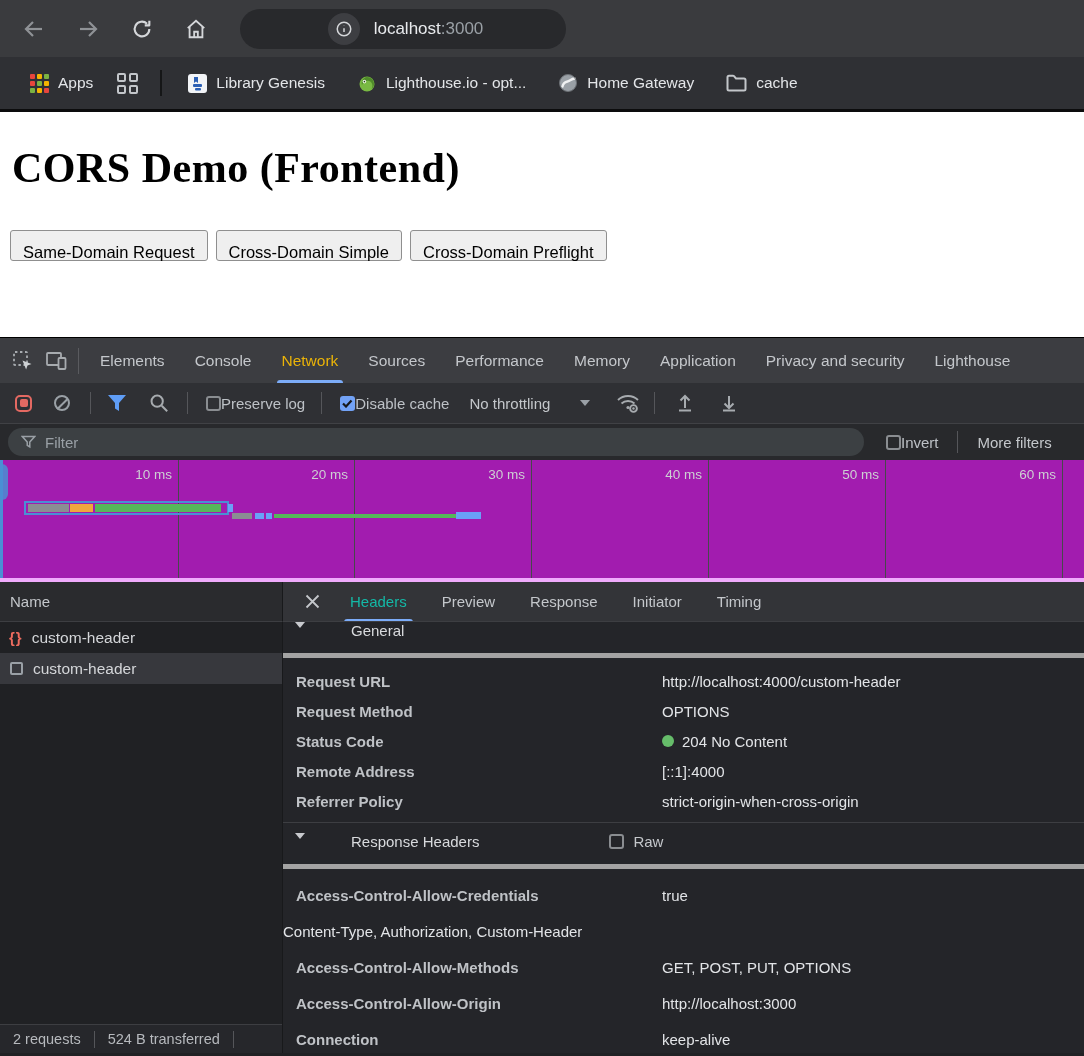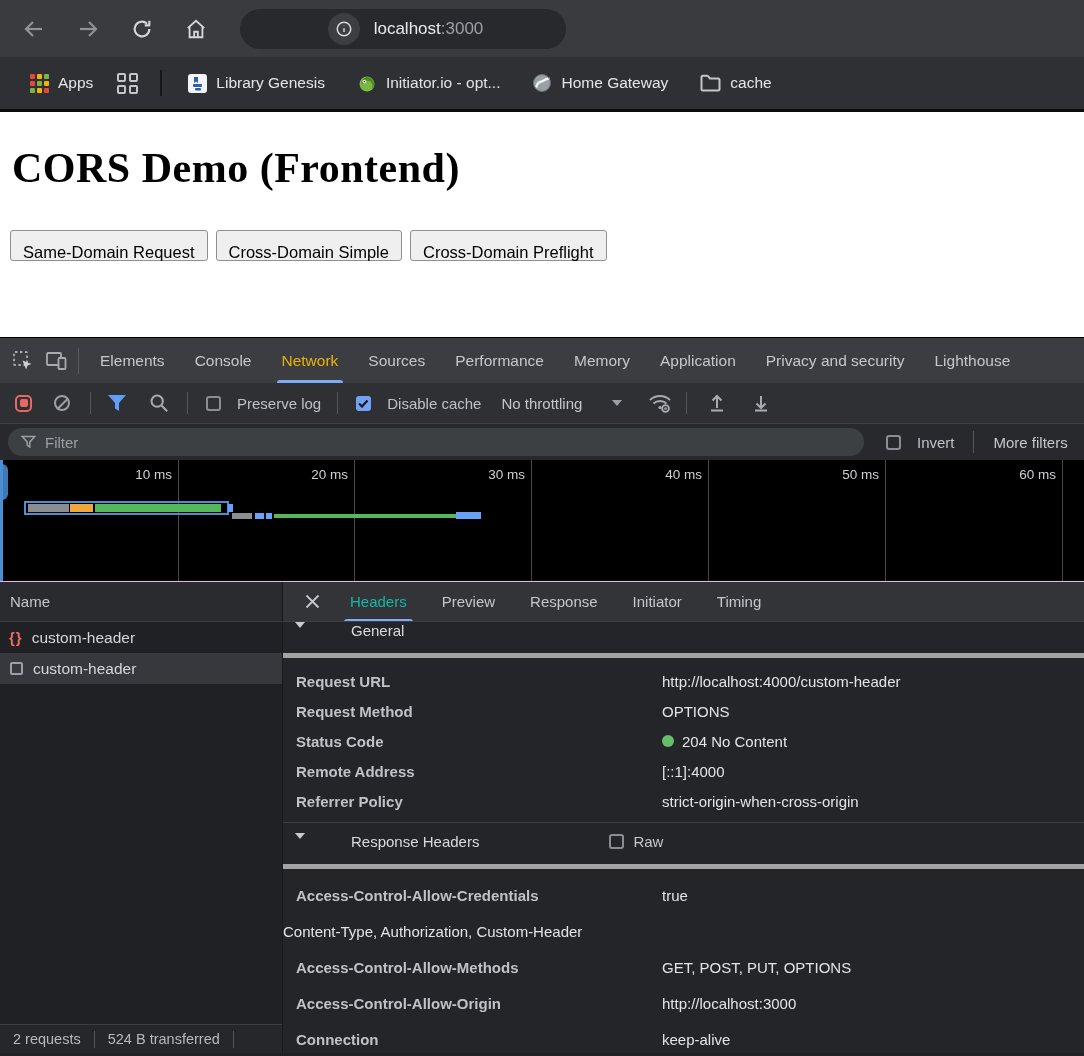--- a/index.html
+++ b/index.html
@@ -39,31 +39,31 @@
   .dt-tab.active::after { content:""; position:absolute; left:10px; right:10px; bottom:0; height:3px; border-radius:3px 3px 0 0; background:#7cacf8; }
 
   .dt-toolbar { height:41px; background:#2f3034; display:flex; align-items:center; font-size:15px; border-bottom:1px solid #404145; }
   .record-icon { width:17px; height:17px; border:2px solid #e46962; border-radius:5px; margin-left:15px; display:flex; align-items:center; justify-content:center; }
   .record-icon i { display:block; width:8px; height:8px; border-radius:2px; background:#e46962; }
   .clear-icon { width:16px; height:16px; border:2px solid #9aa0a6; border-radius:50%; margin-left:22px; position:relative; }
   .clear-icon::after { content:""; position:absolute; left:-1px; top:6px; width:15px; height:2px; background:#9aa0a6; transform:rotate(-45deg); }
   .tb-sep { width:1px; height:22px; background:#55565a; margin:0 12px; }
   .cbx { width:15px; height:15px; border:2px solid #8a8d91; border-radius:3px; flex:none; }
   .cbx.checked { border:none; background:#72a2f6; display:flex; align-items:center; justify-content:center; }
-  .cbx-label { margin-left:16px; white-space:nowrap; }
+  .cbx-label { margin-left:0; white-space:nowrap; }
   .throttling { margin-left:20px; color:#c4c7cb; white-space:nowrap; }
   .caret-down { width:0; height:0; border-left:5px solid transparent; border-right:5px solid transparent; border-top:6px solid #9aa0a6; margin-left:30px; }
 
   .dt-filterrow { height:36px; background:#28292c; display:flex; align-items:center; font-size:15px; }
   .filter-pill { margin-left:8px; width:856px; height:28px; border-radius:14px; background:#3c4043; display:flex; align-items:center; color:#9aa0a6; }
   .filter-pill svg { margin-left:13px; }
   .filter-pill .ph { margin-left:9px; }
 
   
-  .timeline { position:relative; height:122px; background:#000000; border-bottom:1px solid #f0abfc; overflow:hidden; }
+  .timeline { position:relative; height:122px; background:#a21caf; border-bottom:4px solid #f0abfc; overflow:hidden; }
   .grid-line { position:absolute; top:0; bottom:0; width:1px; background:#47484b; }
   .tick-label { position:absolute; top:7px; width:70px; text-align:right; font-size:13.5px; color:#cdcfd3; }
   .wf-bar { position:absolute; }
   .tl-edge { position:absolute; left:0; top:0; bottom:0; width:3px; background:#4a8fd4; }
   .tl-handle { position:absolute; left:0; top:4px; width:8px; height:36px; background:#4a8fd4; border-radius:0 6px 6px 0; opacity:.85; }
 
   
   .split-header { display:flex; height:40px; }
   .name-header { width:283px; background:#2a2b2e; border-bottom:1px solid #3d3e42; border-right:1px solid #18191b; font-size:15px; color:#c4c7cb; display:flex; align-items:center; padding-left:10px; }
   .detail-tabs { flex:1; background:#333438; border-bottom:1px solid #3d3e42; display:flex; align-items:center; overflow:hidden; }
@@ -171,21 +171,21 @@
         </svg>
       <span>Library Genesis</span>
     </div>
     <div class="bm-item" style="margin-left:32px;">
       <svg width="20" height="20" viewBox="0 0 20 20">
           <circle cx="10" cy="11" r="7.5" fill="#79b943"></circle>
           <path d="M10 4c4 0 7 3 7 7 0 2-1 4-2.5 5C16 14 16 9 12 8 9 7.3 6 9 5 12 4 9 6 4.5 10 4z" fill="#4f8a2a"></path>
           <circle cx="7.4" cy="8.6" r="1.8" fill="#eef5e5"></circle>
           <circle cx="7.4" cy="8.6" r="0.8" fill="#23401a"></circle>
         </svg>
-      <span>Initiator.io - opt...</span>
+      <span>Lighthouse.io - opt...</span>
     </div>
     <div class="bm-item" style="margin-left:32px;">
       <svg width="20" height="20" viewBox="0 0 20 20">
           <circle cx="10" cy="10" r="8.5" fill="#9aa0a6"></circle>
           <path d="M16.5 5.5C13 6 12.5 8 9.5 8.5 6.5 9 5 11 4.5 13.5" fill="none" stroke="#f0f1f2" stroke-width="2.4" stroke-linecap="round"></path>
           <circle cx="10" cy="10" r="8.5" fill="none" stroke="#6c7075" stroke-width="1"></circle>
         </svg>
       <span>Home Gateway</span>
     </div>
     <div class="bm-item" style="margin-left:32px;">

